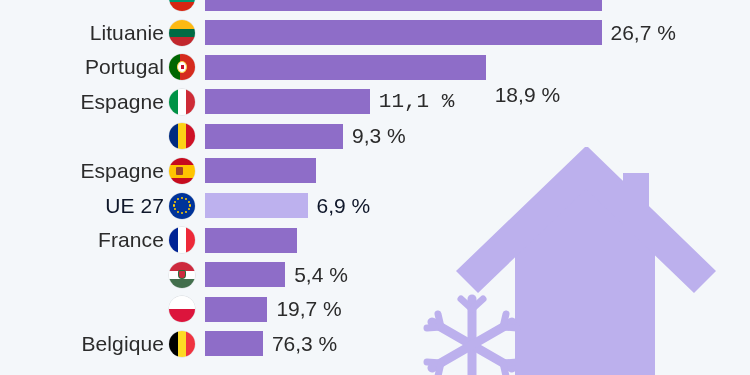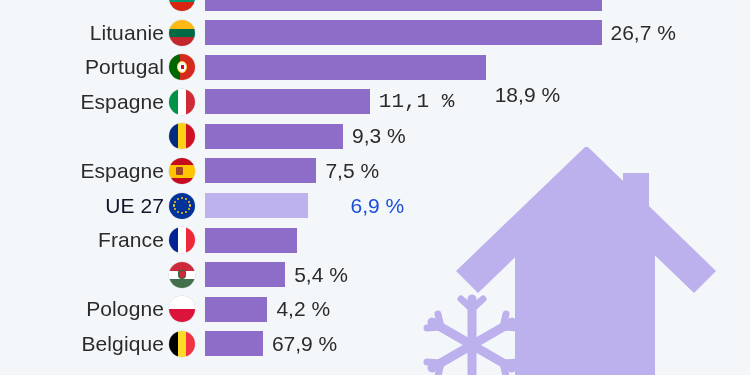--- a/index.html
+++ b/index.html
@@ -150,21 +150,21 @@
 
   .value {
     position: absolute;
     top: 0;
     height: 34.6px;
     line-height: 34.6px;
     font-size: 21px;
     color: #2b2b2b;
     white-space: nowrap;
   }
-  .row.eu .value { color: #1d4ed8; margin-left: 34px; }
+  .row.eu .value { color: #0f172a; }
 </style>
 </head>
 <body>
 
 <div id="chart-root">
 
   <svg class="deco" viewBox="0 0 330 230" xmlns="http://www.w3.org/2000/svg">
 
     <path fill="#bcb0ed" d="M95 90 L165 22 L235 90 L235 230 L95 230 Z"></path>
 
@@ -238,21 +238,20 @@
         <div class="value" style="left: 352.1px;">9,3 %</div>
       </div>
       <div class="row">
         <div class="row-label">Espagne</div>
         <span class="flag">
           <i class="fl-esp">
             <span class="emblem"></span>
           </i>
         </span>
         <div class="bar" style="width: 111.4px;"></div>
-        <div class="value" style="left: 325.4px;">7,5 %</div>
       </div>
       <div class="row eu">
         <div class="row-label">UE 27</div>
         <span class="flag">
           <i class="eu-stars">
             <span class="st" style="left:11.9px;top:4.3px"></span>
             <span class="st" style="left:15.7px;top:5.3px"></span>
             <span class="st" style="left:18.5px;top:8.1px"></span>
             <span class="st" style="left:19.5px;top:11.9px"></span>
             <span class="st" style="left:18.5px;top:15.7px"></span>
@@ -278,29 +277,28 @@
       <div class="row">
         <span class="flag">
           <i class="fl-h3" style="--c1:#cd2a3e;--c2:#ffffff;--c3:#436f4d">
             <span class="hu-emblem"></span>
           </i>
         </span>
         <div class="bar" style="width: 80.2px;"></div>
         <div class="value" style="left: 294.2px;">5,4 %</div>
       </div>
       <div class="row">
-        <div class="row-label">Pologne</div>
         <span class="flag">
           <i class="fl-h2" style="--c1:#ffffff;--c2:#dc143c"></i>
         </span>
         <div class="bar" style="width: 62.4px;"></div>
-        <div class="value" style="left: 276.4px;">4,2 %</div>
+        <div class="value" style="left: 276.4px;">19,7 %</div>
       </div>
       <div class="row">
         <div class="row-label">Belgique</div>
         <span class="flag">
           <i class="fl-v3" style="--c1:#000000;--c2:#fdda24;--c3:#ef3340"></i>
         </span>
         <div class="bar" style="width: 57.9px;"></div>
-        <div class="value" style="left: 271.9px;">67,9 %</div>
+        <div class="value" style="left: 271.9px;">76,3 %</div>
       </div>
     </div>
 </div>
 
 </body></html>

